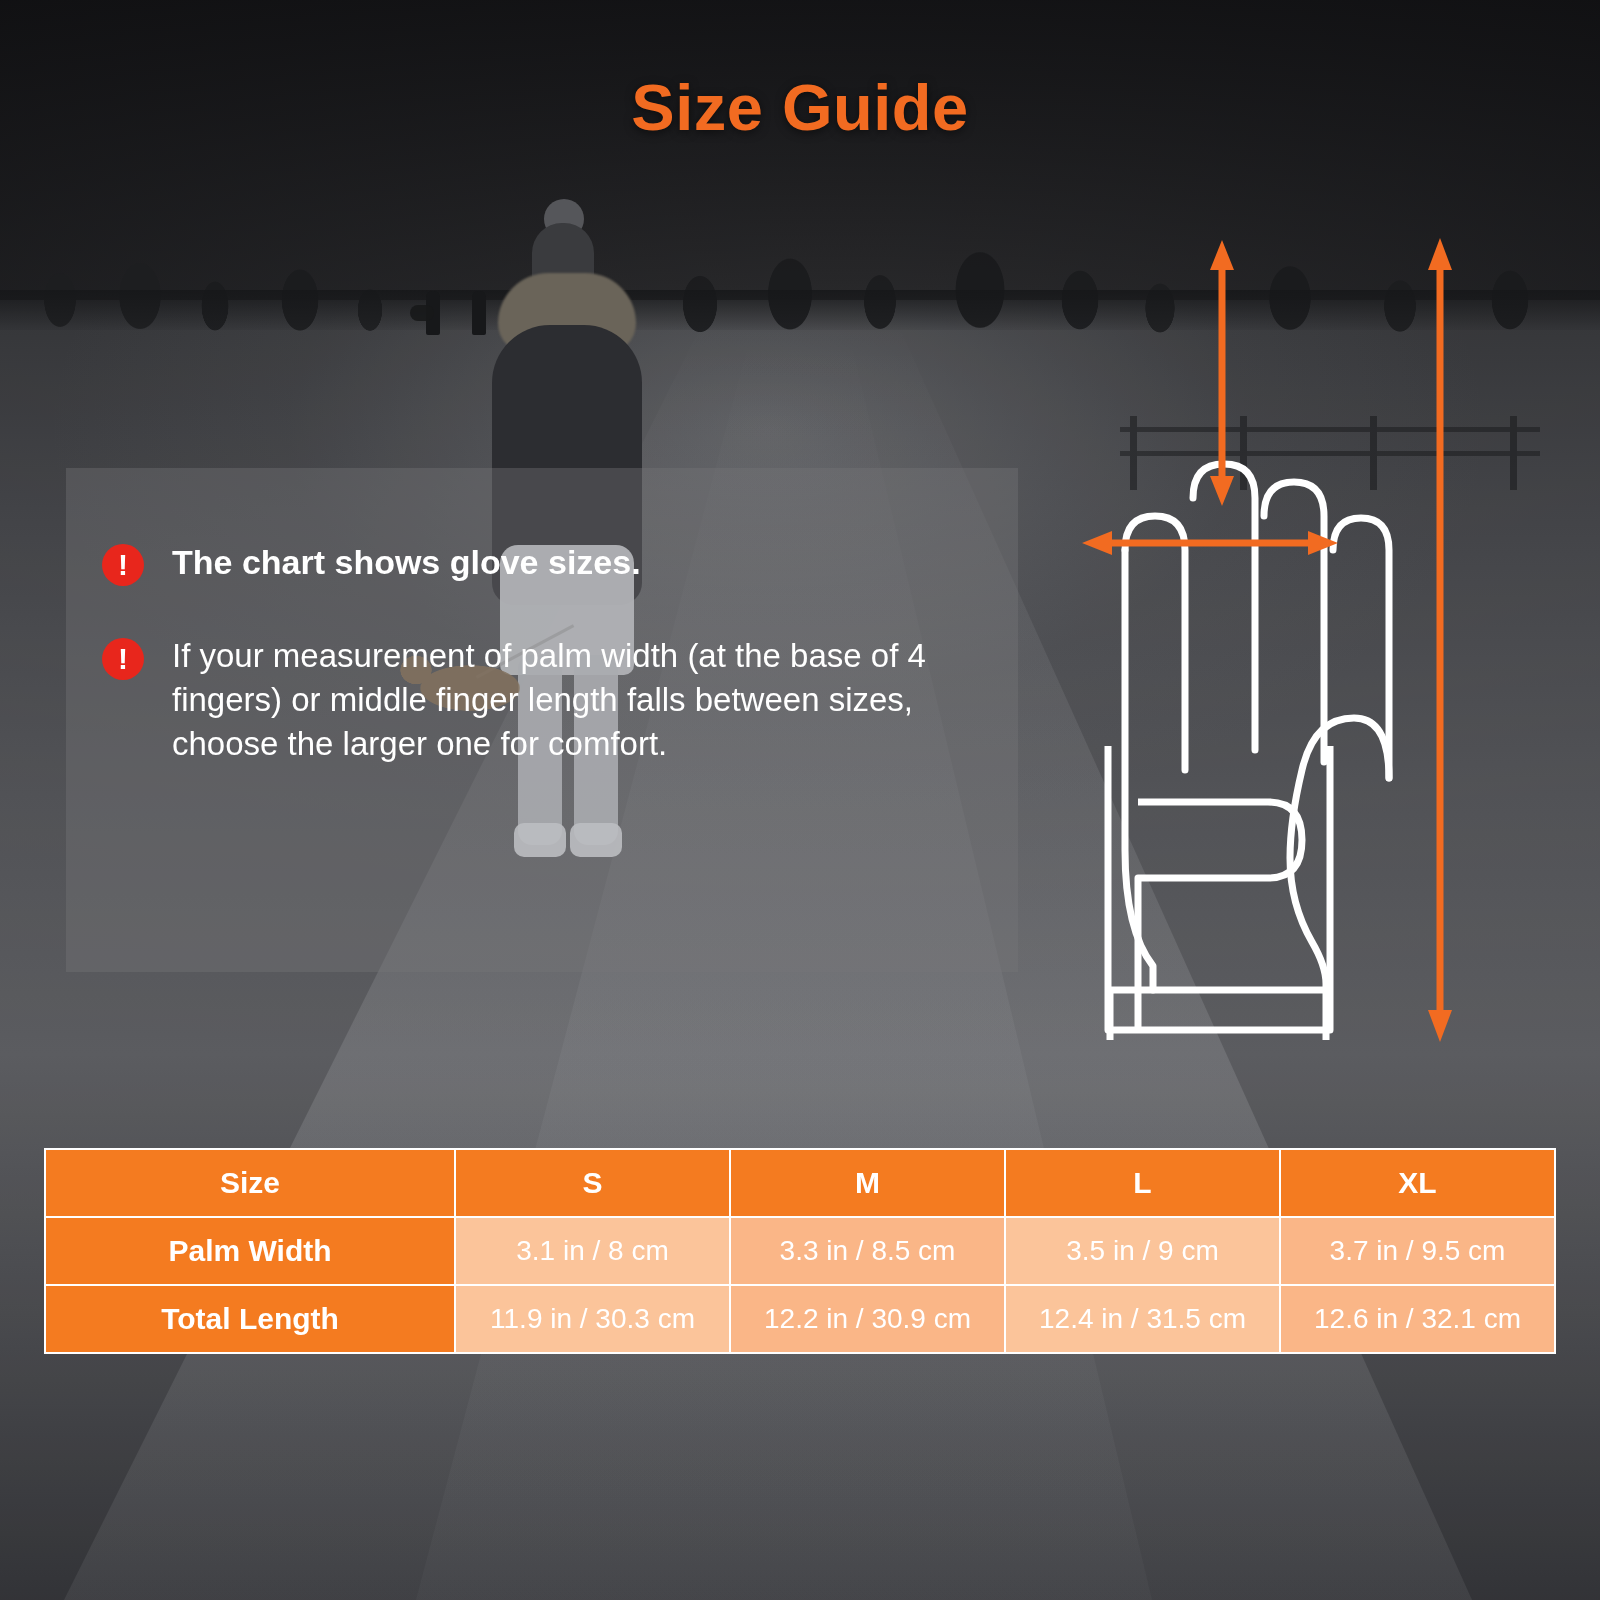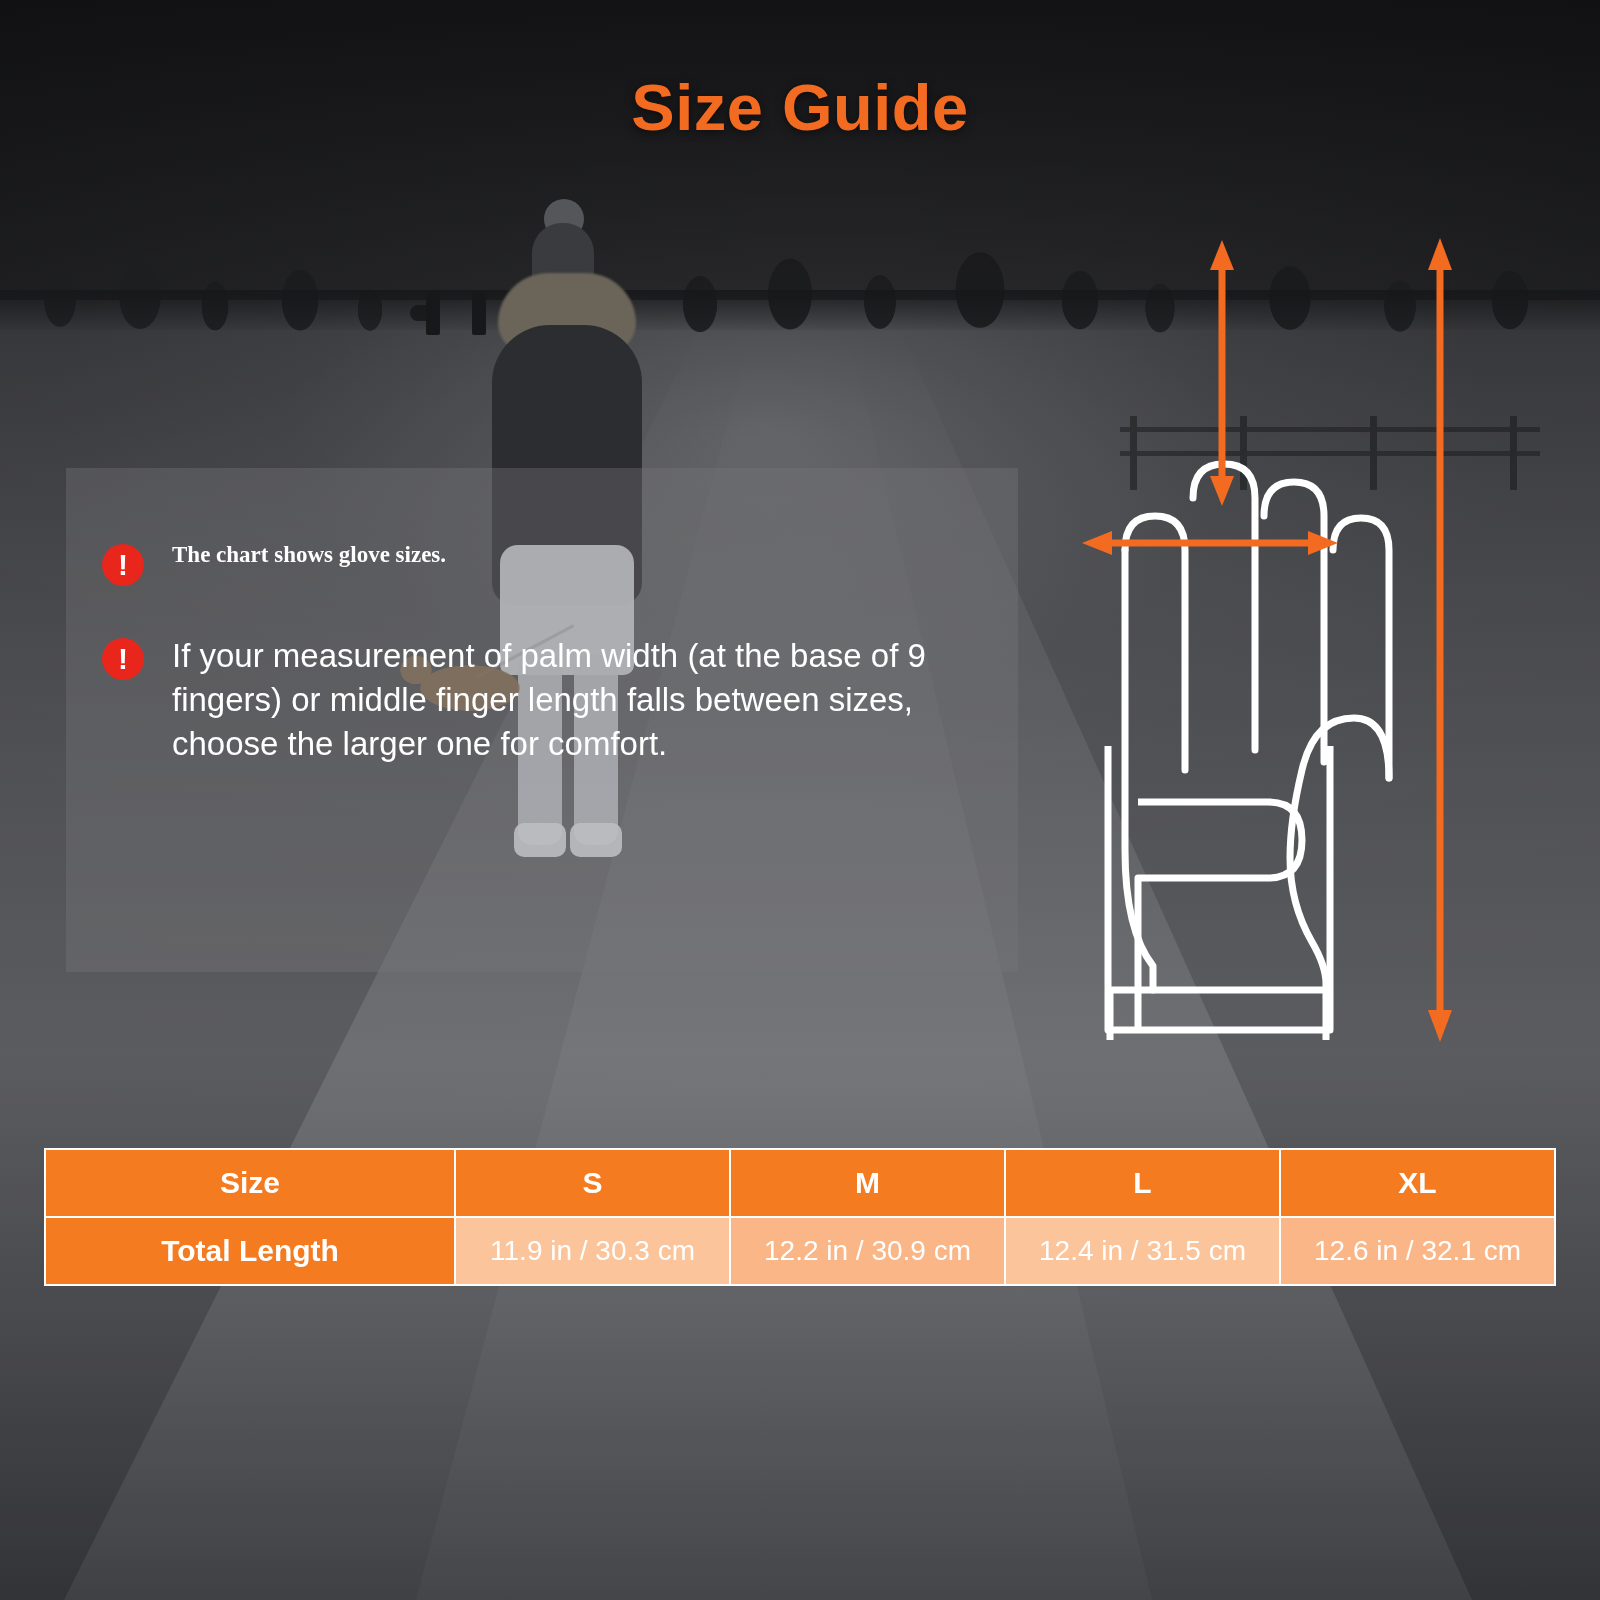--- a/index.html
+++ b/index.html
@@ -118,21 +118,21 @@
   .bang {
     flex: 0 0 auto;
     width: 42px; height: 42px; border-radius: 50%;
     background: #E8261C;
     color: #fff; font-size: 30px; font-weight: bold;
     display: flex; align-items: center; justify-content: center;
     margin-right: 28px; margin-top: 4px;
     line-height: 1;
   }
   .note-text { color: #ffffff; font-size: 33px; line-height: 1.33; }
-  .note-text.bold { font-weight: bold; font-size: 23px; font-family: Liberation Serif, serif; }
+  .note-text.bold { font-weight: bold; font-size: 34px; }
   .note-text b { font-weight: normal; }
 
   
   #glove { position: absolute; left: 1030px; top: 230px; width: 500px; height: 830px; }
   #glove svg { display:block; }
 
   
   #size-table {
     position: absolute; left: 44px; top: 1148px; width: 1512px;
     border-collapse: collapse;
@@ -197,21 +197,21 @@
 
 <div id="notes">
 
   <div class="note">
     <div class="bang">!</div>
     <div class="note-text bold">The chart shows glove sizes.</div>
   </div>
 
   <div class="note">
     <div class="bang">!</div>
-    <div class="note-text"><span>If your measurement of palm width (at the base of 9 fingers) or middle finger length falls between sizes, </span><b>choose the larger one for comfort.</b></div>
+    <div class="note-text"><span>If your measurement of palm width (at the base of 4 fingers) or middle finger length falls between sizes, </span><b>choose the larger one for comfort.</b></div>
   </div>
 
 </div>
 
 <div id="glove">
 <svg width="500" height="830" viewBox="0 0 500 830">
 
   <g fill="none" stroke="#FFFFFF" stroke-width="7" stroke-linecap="round" stroke-linejoin="round">
 
     <path d="M95,320 q0 -34 30 -34 q30 0 30 34 L155,540"></path>
@@ -261,20 +261,27 @@
     <tr>
       <th class="rowhdr">Size</th>
       <th class="hdr">S</th>
       <th class="hdr">M</th>
       <th class="hdr">L</th>
       <th class="hdr">XL</th>
     </tr>
   </thead>
   <tbody>
     <tr>
+      <td class="rowhdr">Palm Width</td>
+      <td class="cell-a">3.1 in / 8 cm</td>
+      <td class="cell-b">3.3 in / 8.5 cm</td>
+      <td class="cell-c">3.5 in / 9 cm</td>
+      <td class="cell-d">3.7 in / 9.5 cm</td>
+    </tr>
+    <tr>
       <td class="rowhdr">Total Length</td>
       <td class="cell-a">11.9 in / 30.3 cm</td>
       <td class="cell-b">12.2 in / 30.9 cm</td>
       <td class="cell-c">12.4 in / 31.5 cm</td>
       <td class="cell-d">12.6 in / 32.1 cm</td>
     </tr>
   </tbody>
 </table>
 
 </body></html>

